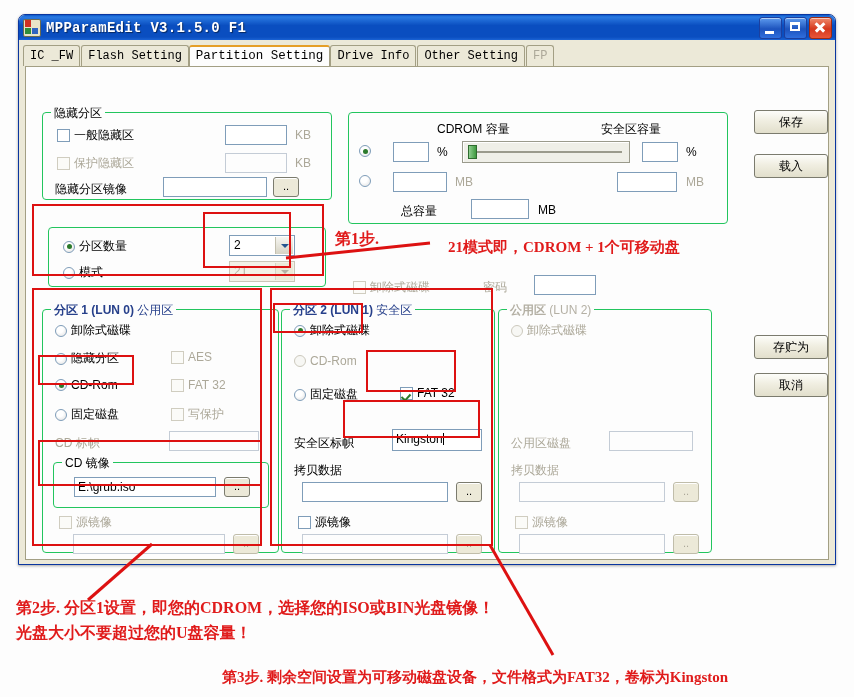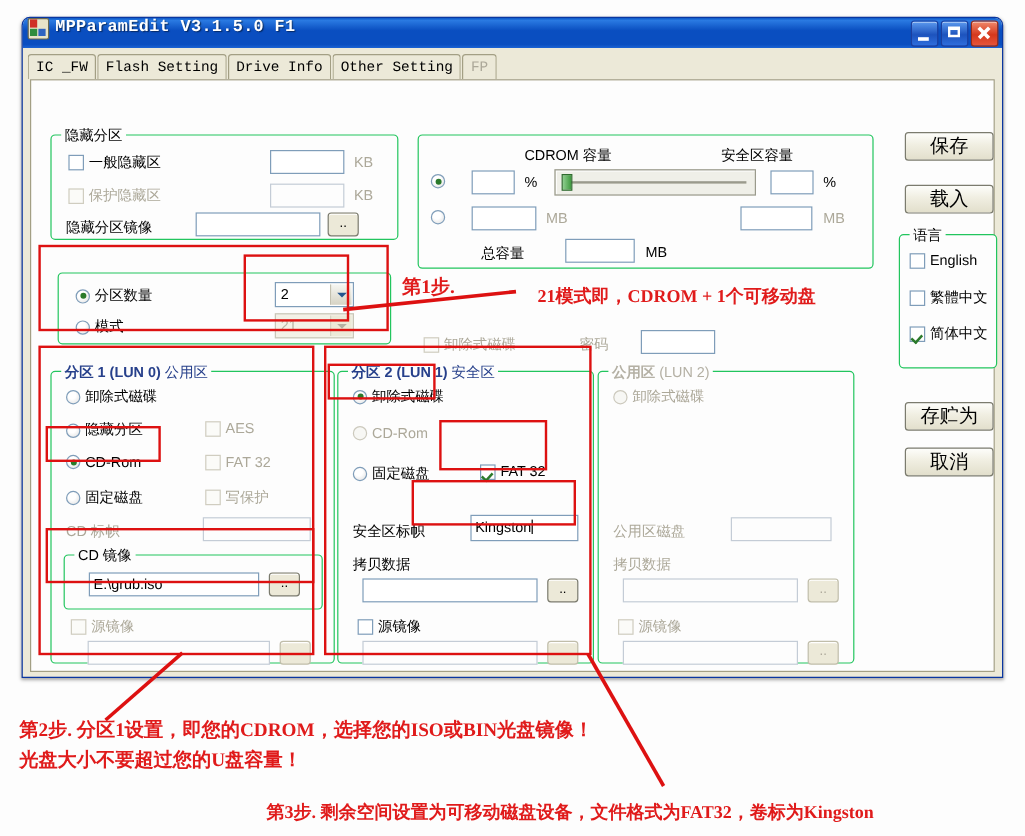--- a/index.html
+++ b/index.html
@@ -21,21 +21,21 @@
     background: #ece9d8;
     border: 1px solid #0a36a0;
     border-radius: 7px 7px 0 0;
     box-sizing: border-box;
     box-shadow: 0 1px 3px rgba(0,0,0,.35);
   }
   .titlebar {
     height: 25px;
     background: linear-gradient(180deg,#0c58c7 0%,#2a7ae2 8%,#0a4ec0 42%,#0a4ec0 88%,#1b63d4 100%);
     border-radius: 6px 6px 0 0;
-    display: flex; 
+    display: flex; align-items: center;
     padding: 0 3px 0 4px;
     position: relative;
   }
   .win-icon {
     width: 16px; height: 16px; margin-right: 5px;
     position: relative; flex: 0 0 auto;
     background: #e8e4c8;
     border: 1px solid #6b6a50;
     border-radius: 2px;
     overflow: hidden;
@@ -218,21 +218,21 @@
     position:absolute; left:5px; top:3px; width:7px; bottom:3px;
     background: linear-gradient(90deg,#8fce8f,#3f9a3f);
     border:1px solid #2e6b2e;
   }
 
   
   .pbtn {
     position:absolute; box-sizing:border-box;
     background: linear-gradient(180deg,#fdfdfa 0%,#f0eee1 45%,#e2dfcc 100%);
     border:1px solid #7b7b6e; border-radius:3px;
-    font-size:16px; color:#000; text-align:center;
+    font-size:12px; color:#000; text-align:center;
     cursor:pointer;
     display:flex; align-items:center; justify-content:center;
   }
 
   
   .redbox {
     position:absolute; border:2px solid #dd1111; box-sizing:border-box;
     pointer-events:none;
   }
   .redtext {
@@ -263,20 +263,21 @@
       <span class="wbtn close">
           <i class="x1"></i>
           <i class="x2"></i>
         </span>
     </span>
   </div>
 
   <div class="tabstrip">
     <div class="tab">IC _FW</div>
     <div class="tab">Flash Setting</div>
+    <div class="tab active">Partition Setting</div>
     <div class="tab">Drive Info</div>
     <div class="tab">Other Setting</div>
     <div class="tab disabled">FP</div>
   </div>
 
   <div class="tabpanel">
 
     <div class="grp" style="left:16px; top:45px; width:290px; height:88px;">
       <span class="legend">隐藏分区</span>
 
@@ -469,35 +470,20 @@
         <span class="t">源镜像</span>
       </div>
       <div class="tb dim" style="left:20px; top:224px; width:146px; height:20px;"></div>
       <div class="btnbrowse dim" style="left:174px; top:224px; width:26px; height:20px;">..</div>
     </div>
   </div>
 
   <div class="pbtn" style="left:735px; top:95px; width:74px; height:24px;">保存</div>
   <div class="pbtn" style="left:735px; top:139px; width:74px; height:24px;">载入</div>
 
-  <div class="grp" style="left:730px; top:180px; width:82px; height:112px; background:#fdfdfd;">
-    <span class="legend">语言</span>
-    <div class="chk" style="left:8px; top:14px;">
-      <span class="bx"></span>
-      <span class="t">English</span>
-    </div>
-    <div class="chk" style="left:8px; top:44px;">
-      <span class="bx"></span>
-      <span class="t">繁體中文</span>
-    </div>
-    <div class="chk on" style="left:8px; top:74px;">
-      <span class="bx"></span>
-      <span class="t">简体中文</span>
-    </div>
-  </div>
 
   <div class="pbtn" style="left:735px; top:320px; width:74px; height:24px;">存贮为</div>
   <div class="pbtn" style="left:735px; top:358px; width:74px; height:24px;">取消</div>
 
 </div>
 
 <div class="redbox" style="left:32px; top:204px; width:292px; height:72px;"></div>
 <div class="redbox" style="left:203px; top:212px; width:88px; height:56px;"></div>
 
 <div class="redbox" style="left:32px; top:288px; width:230px; height:258px;"></div>

